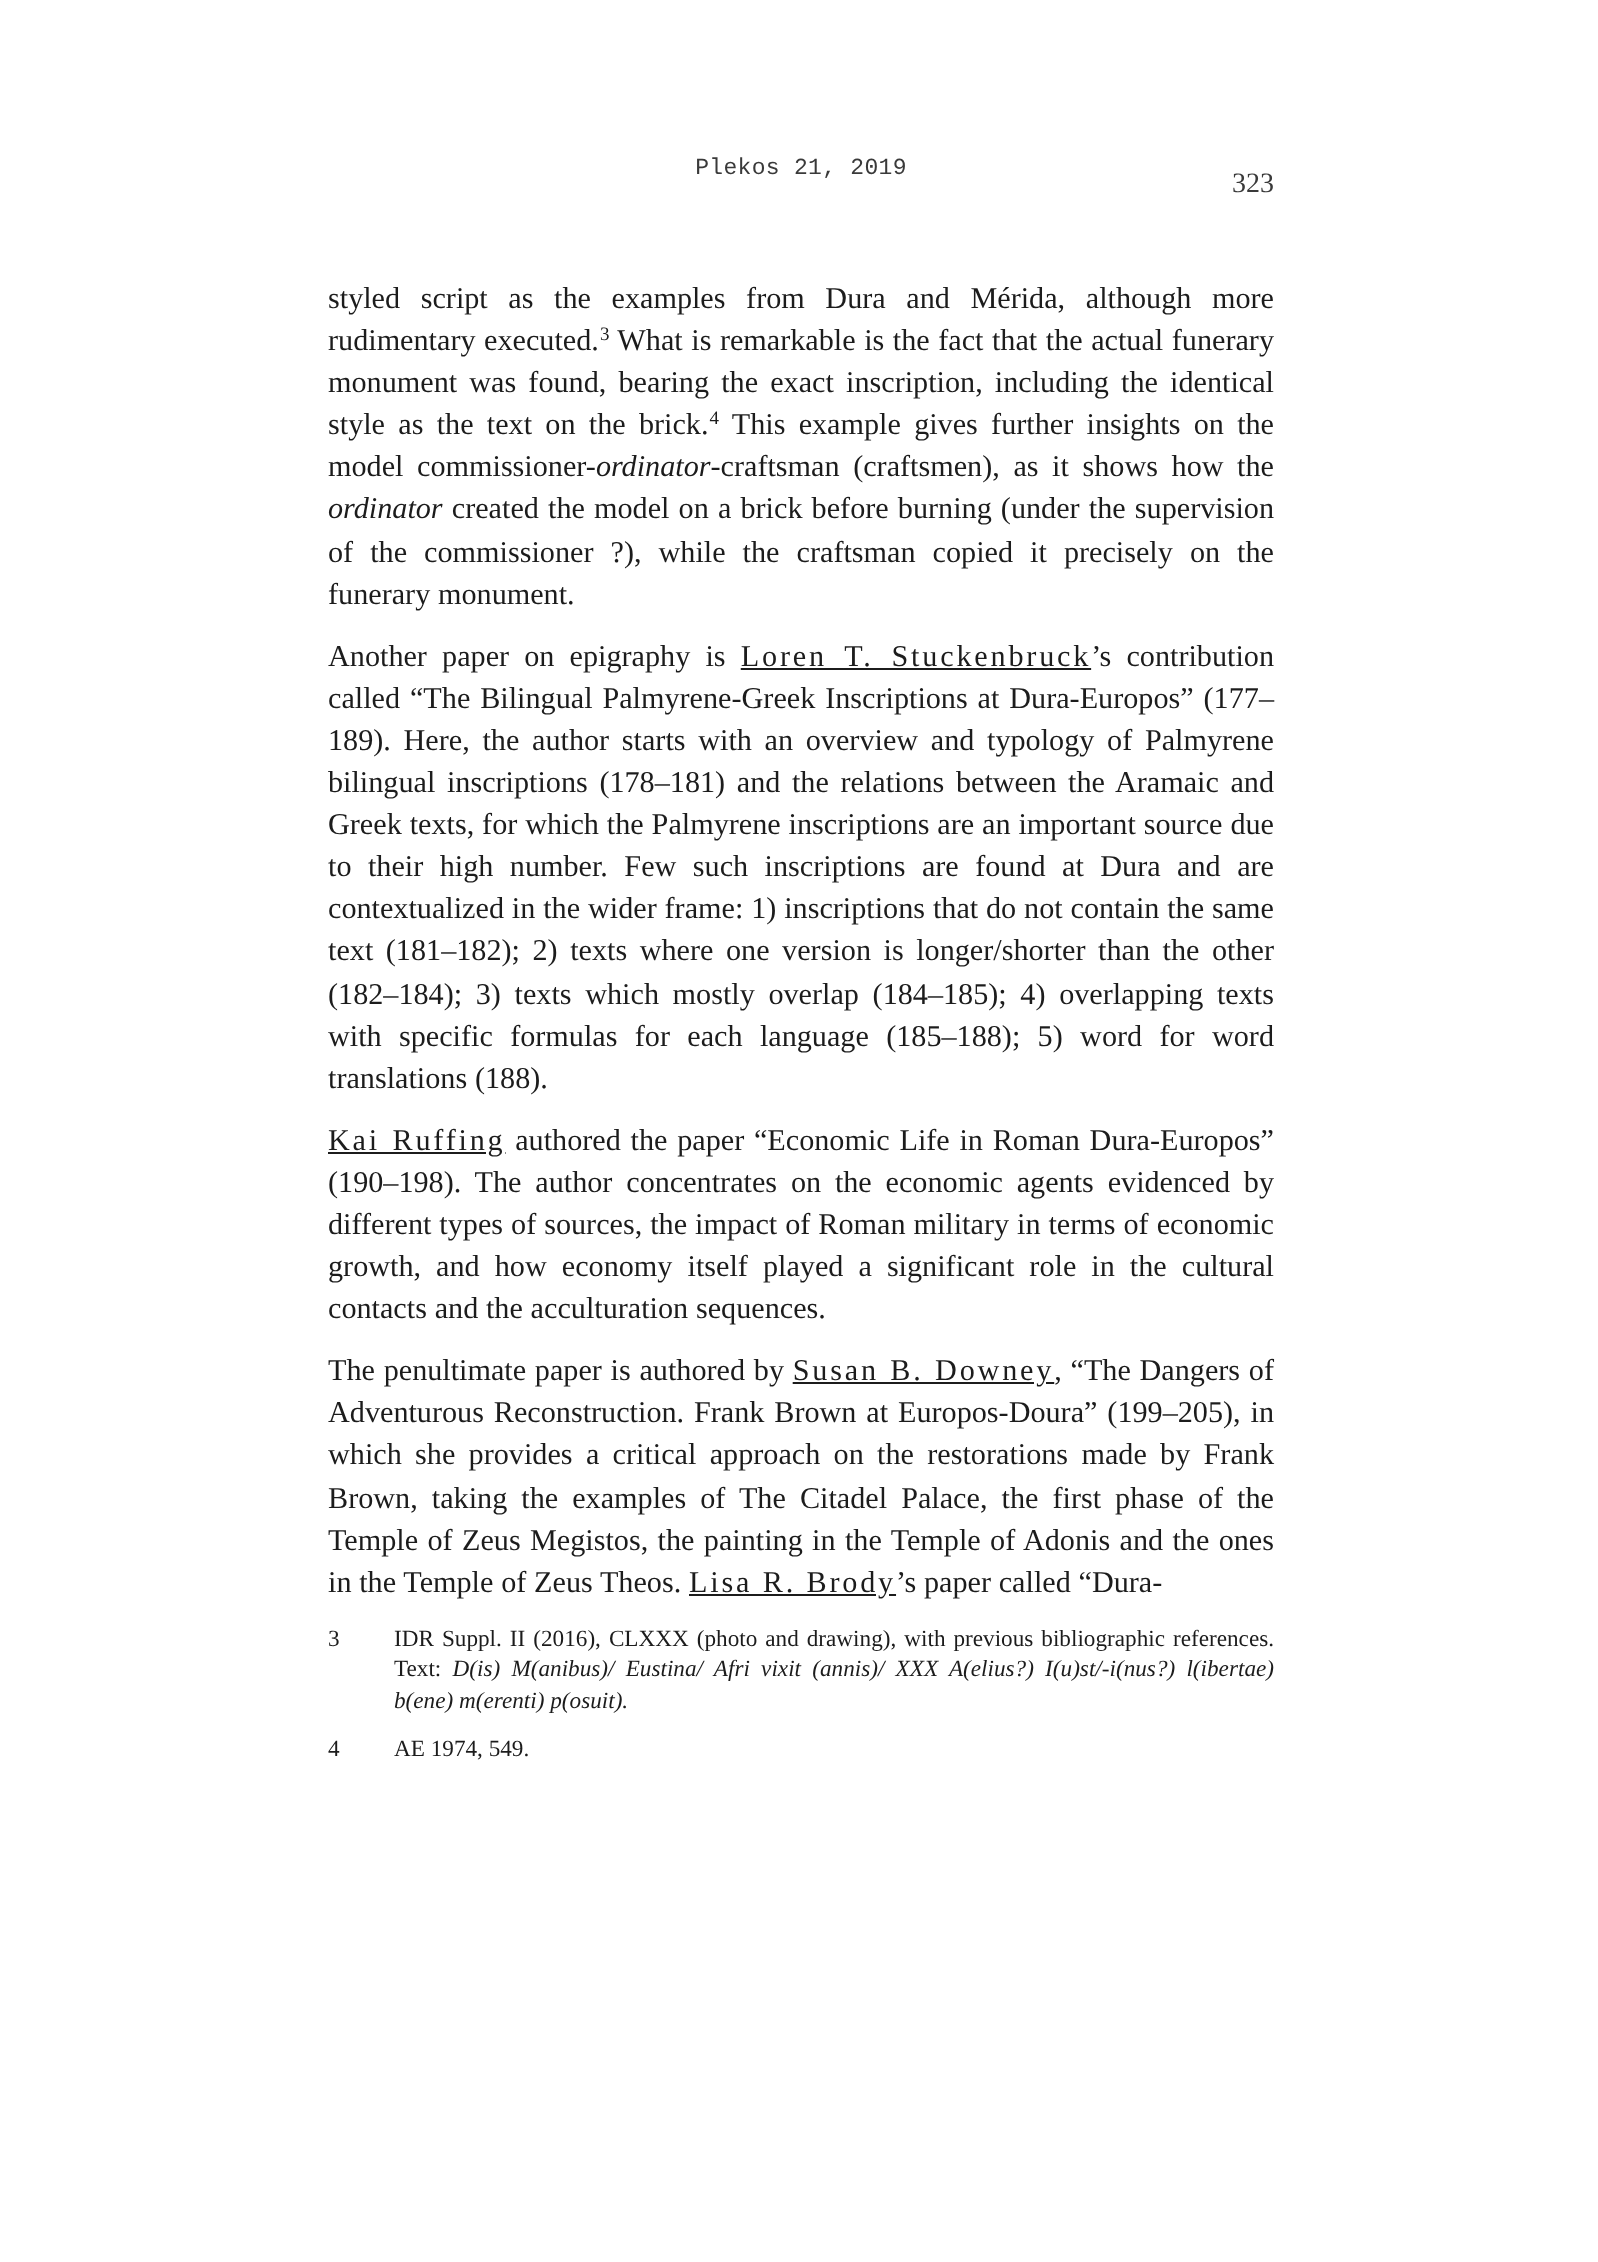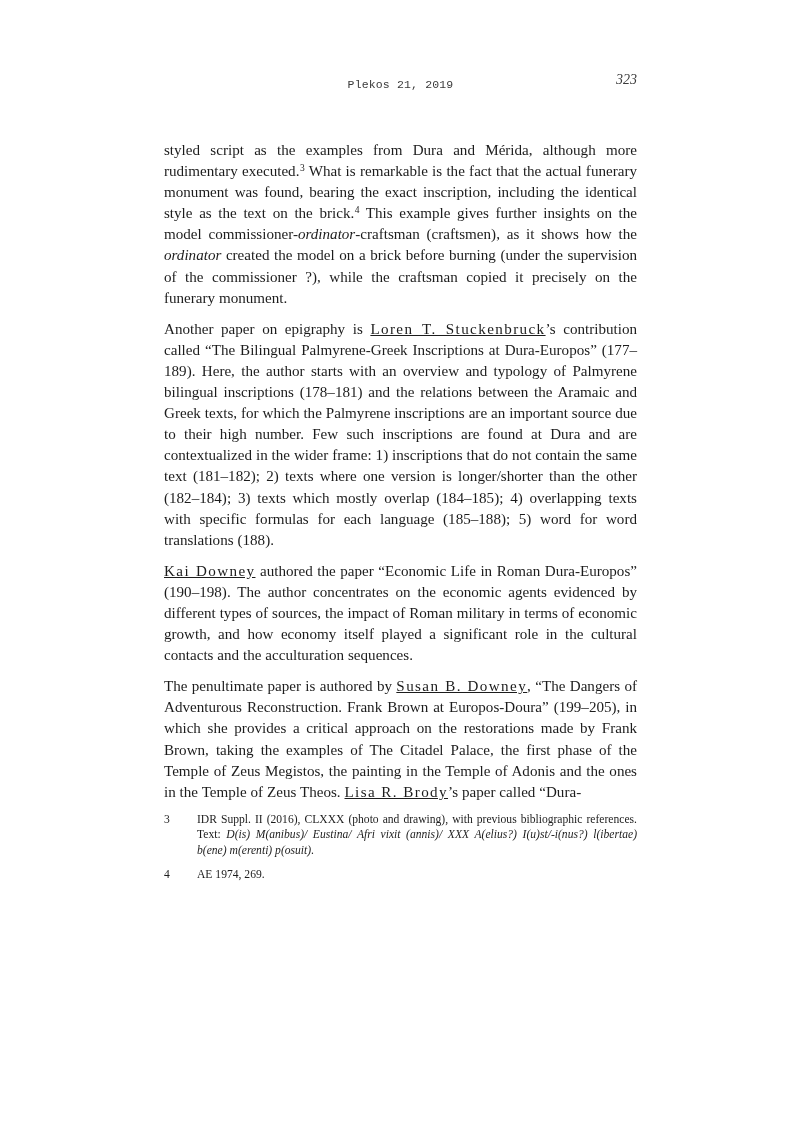--- a/index.html
+++ b/index.html
@@ -37,24 +37,23 @@
     top: 6px;
     text-align: center;
     font-size: 11.5px;
     letter-spacing: 0.15px;
     color: #3a3a3a;
     font-family: Liberation Mono, monospace;
   }
   .folio {
     position: absolute;
     right: 0;
-    top: 0;
+    top: 13px;
     font-size: 14px;
     color: #3a3a3a;
-    font-style: italic;
   }
 
   
   .body-col {
     position: absolute;
     left: 164px;
     top: 140px;
     width: 473px;
   }
   p.para {
@@ -108,28 +107,28 @@
 <div class="page">
 
   <div class="header">
     <div class="running-head">Plekos 21, 2019</div>
     <div class="folio">323</div>
   </div>
 
   <div class="body-col">
     <p class="para"><span>styled script as the examples from Dura and Mérida, although more rudimentary executed.</span><sup class="fn">3</sup><span> What is remarkable is the fact that the actual funerary monument was found, bearing the exact inscription, including the identical style as the text on the brick.</span><sup class="fn">4</sup><span> This example gives further insights on the model commissioner-</span><span class="it">ordinator</span><span>-craftsman (craftsmen), as it shows how the </span><span class="it">ordinator</span><span> created the model on a brick before burning (under the supervision of the commissioner ?), while the craftsman copied it precisely on the funerary monument.</span></p>
     <p class="para"><span>Another paper on epigraphy is </span><span class="sp">Loren T. Stuckenbruck</span><span>’s contribution called “The Bilingual Palmyrene-Greek Inscriptions at Dura-Europos” (177–189). Here, the author starts with an overview and typology of Palmyrene bilingual inscriptions (178–181) and the relations between the Aramaic and Greek texts, for which the Palmyrene inscriptions are an important source due to their high number. Few such inscriptions are found at Dura and are contextualized in the wider frame: 1) inscriptions that do not contain the same text (181–182); 2) texts where one version is longer/shorter than the other (182–184); 3) texts which mostly overlap (184–185); 4) overlapping texts with specific formulas for each language (185–188); 5) word for word translations (188).</span></p>
-    <p class="para"><span class="sp">Kai Downey</span><span> authored the paper “Economic Life in Roman Dura-Europos” (190–198). The author concentrates on the economic agents evidenced by different types of sources, the impact of Roman military in terms of economic growth, and how economy itself played a significant role in the cultural contacts and the acculturation sequences.</span></p>
+    <p class="para"><span class="sp">Kai Ruffing</span><span> authored the paper “Economic Life in Roman Dura-Europos” (190–198). The author concentrates on the economic agents evidenced by different types of sources, the impact of Roman military in terms of economic growth, and how economy itself played a significant role in the cultural contacts and the acculturation sequences.</span></p>
     <p class="para"><span>The penultimate paper is authored by </span><span class="sp">Susan B. Downey</span><span>, “The Dangers of Adventurous Reconstruction. Frank Brown at Europos-Doura” (199–205), in which she provides a critical approach on the restorations made by Frank Brown, taking the examples of The Citadel Palace, the first phase of the Temple of Zeus Megistos, the painting in the Temple of Adonis and the ones in the Temple of Zeus Theos. </span><span class="sp">Lisa R. Brody</span><span>’s paper called “Dura-</span></p>
   </div>
 
   <div class="footnotes">
     <div class="fn-row">
       <span class="fn-num">3</span>
       <span class="fn-text"><span>IDR Suppl. II (2016), CLXXX (photo and drawing), with previous bibliographic references. Text: </span><span class="it">D(is) M(anibus)/ Eustina/ Afri vixit (annis)/ XXX A(elius?) I(u)st/-i(nus?) l(ibertae) b(ene) m(erenti) p(osuit).</span></span>
     </div>
     <div class="fn-row">
       <span class="fn-num">4</span>
-      <span class="fn-text"><span>AE 1974, 269.</span></span>
+      <span class="fn-text"><span>AE 1974, 549.</span></span>
     </div>
   </div>
 
 </div>
 
 </body></html>

